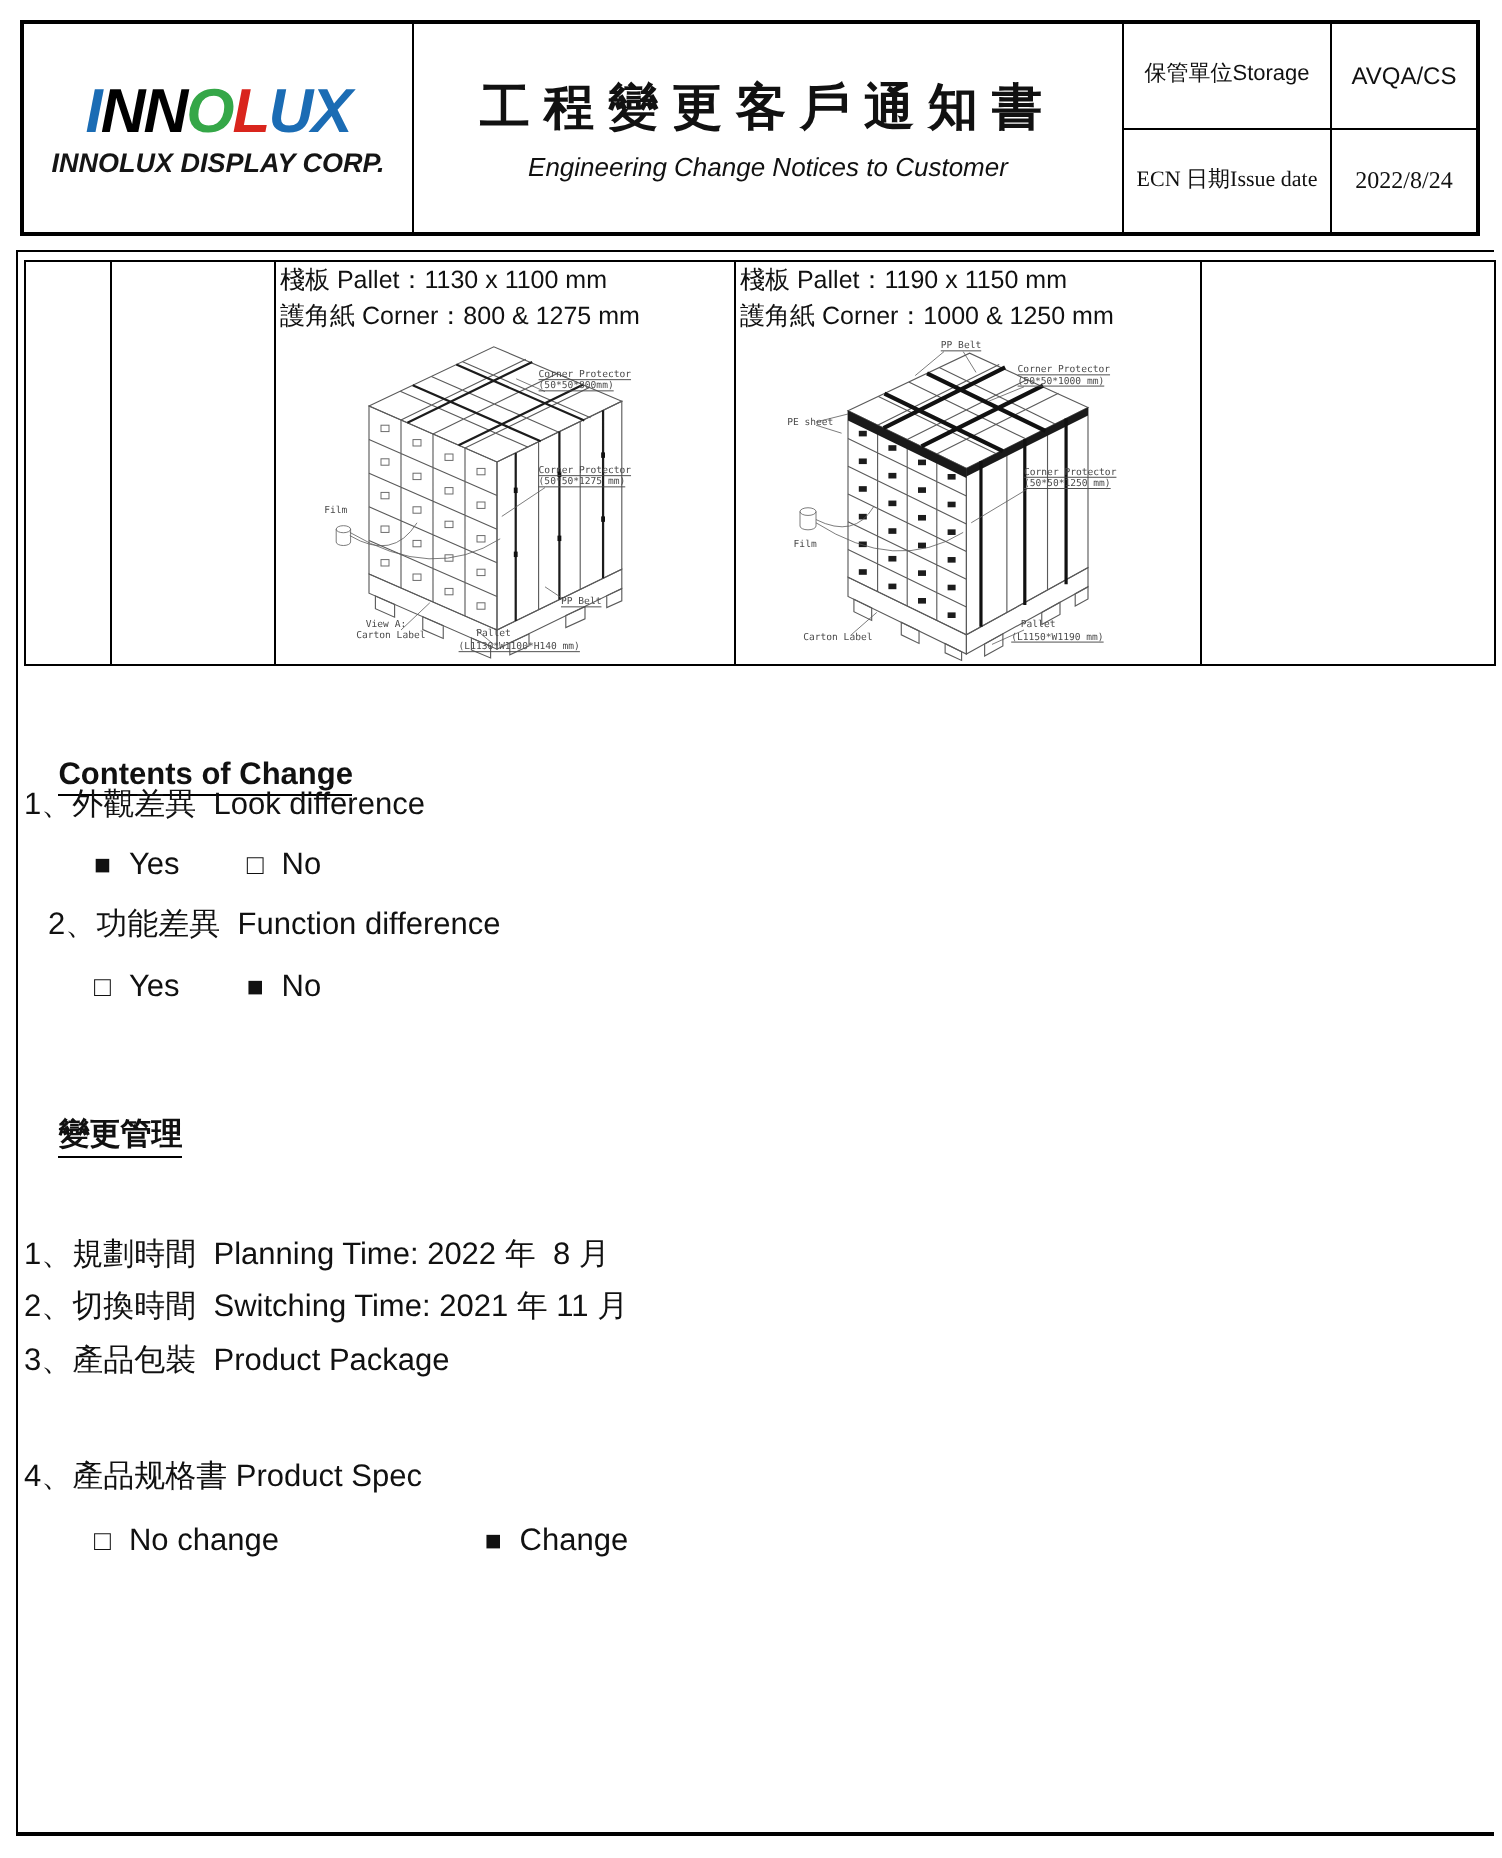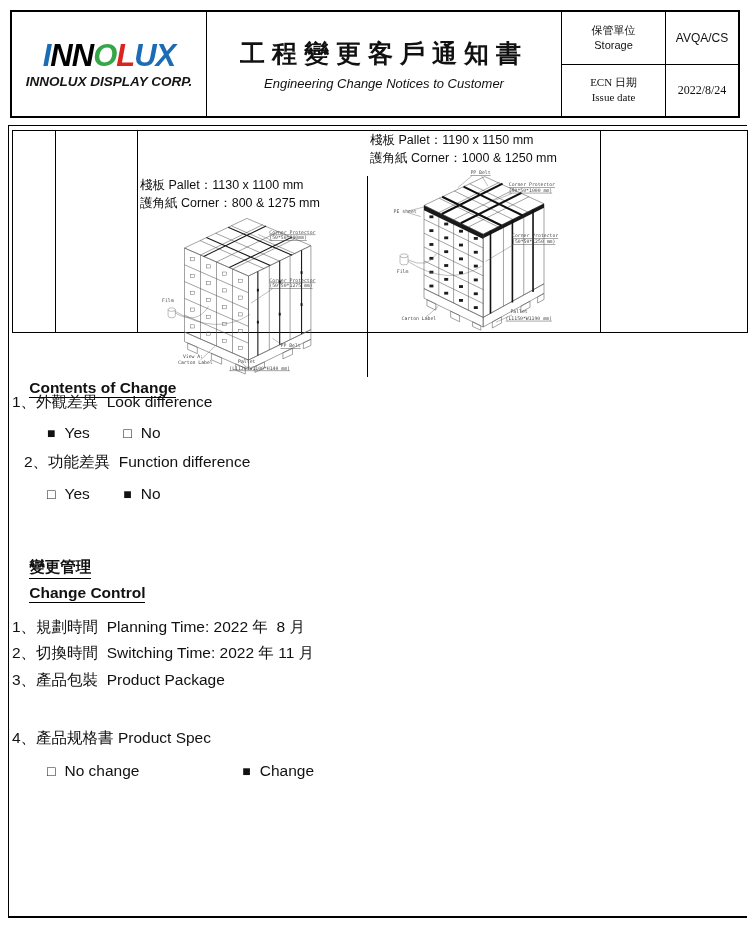--- a/index.html
+++ b/index.html
@@ -16,34 +16,34 @@
   .logo-sub  { font-size:13.5px; font-weight:bold; font-style:italic; color:#151515; margin-top:3px; letter-spacing:0px; }
   .hdr-title { width:355px; border-right:1.5px solid #000; box-sizing:border-box;
                display:flex; flex-direction:column; justify-content:center; align-items:center; }
   .title-zh { font-family:"Liberation Serif", serif; font-weight:bold; font-size:25px;
               letter-spacing:7px; white-space:nowrap; }
   .title-en { font-size:13px; margin-top:6px; white-space:nowrap;font-style:italic; }
   .hdr-info { flex:1; display:flex; flex-direction:column; }
   .info-row { flex:1; display:flex; border-bottom:1px solid #000; }
   .info-row:last-child { border-bottom:none; }
   .info-label { width:104px; border-right:1px solid #000; box-sizing:border-box;
-                display:flex; flex-direction:column; justify-content:center; align-items:center;
+                display:flex; flex-direction:row; justify-content:center; align-items:center;
                 font-size:11px; line-height:1.35; text-align:left; }
   .info-value { flex:1; display:flex; justify-content:center; align-items:center; font-size:12px; }
   .serif-row .info-label, .serif-row .info-value { font-family:"Liberation Serif", serif; }
   
   .page-frame { position:absolute; left:8px; top:125px; width:739px; height:793px;
                 border-left:1.5px solid #000; border-top:1.5px solid #000; border-bottom:2px solid #000;
                 box-sizing:border-box; }
   
   .packing-table { position:absolute; left:12px; top:130px; display:flex; height:203px;
                    border:1px solid #000; box-sizing:border-box; }
   .pcell { border-right:1px solid #000; box-sizing:border-box; height:100%; }
   .pcell:last-child { border-right:none; }
-  .pc1 { width:43px; } .pc2 { width:82px; } .pc3 { width:230px;margin-top:45px; } .pc4 { width:233px; } .pc5 { width:146px; }
+  .pc1 { width:43px; } .pc2 { width:82px; } .pc3 { width:230px; } .pc4 { width:233px; } .pc5 { width:146px; }
   .pack-head { font-size:12.5px; line-height:17px; padding:1px 0 0 2px; white-space:nowrap; }
   .diagram { display:block; width:100%; height:164px; }
   .ann { font-family:"DejaVu Sans Mono", monospace; font-size:6px; fill:#4a4a4a; }
   
   .tline { position:absolute; left:12px; font-size:15.5px; white-space:pre-wrap; }
   .h-underline { font-weight:bold; border-bottom:1.5px solid #000; padding-bottom:0; display:inline-block; }
   .opts { position:absolute; left:47px; font-size:15.5px; white-space:nowrap; }
   .opt  { display:inline-block; }
   .opt .box { margin-right:9px; font-size:14px; }
   .w72  { width:72px; }
@@ -264,25 +264,22 @@
   </div>
   <div class="tline" style="top:452px;margin-left:12px;">2、功能差異  Function difference</div>
   <div class="opts" style="top:485px;">
     <span class="opt w72"><span class="box">□</span><span>Yes</span></span>
     <span class="opt"><span class="box">■</span><span>No</span></span>
   </div>
 
   <div class="tline" style="top:539px;">
     <span class="h-underline">變更管理</span>
   </div>
-  <div class="tline" style="top:566px;">
-    <span class="h-underline">Change Control</span>
-  </div>
   <div class="tline" style="top:617px;">1、規劃時間  Planning Time: 2022 年  8 月</div>
-  <div class="tline" style="top:643px;">2、切換時間  Switching Time: 2022 年 11 月</div>
+  <div class="tline" style="top:643px;">2、切換時間  Switching Time: 2021 年 11 月</div>
   <div class="tline" style="top:670px;">3、產品包裝  Product Package</div>
   <div class="tline" style="top:728px;">4、產品规格書 Product Spec</div>
   <div class="opts" style="top:762px;">
     <span class="opt w191"><span class="box">□</span><span>No change</span></span>
     <span class="opt"><span class="box">■</span><span>Change</span></span>
   </div>
 
 </div>
 
 </body></html>

